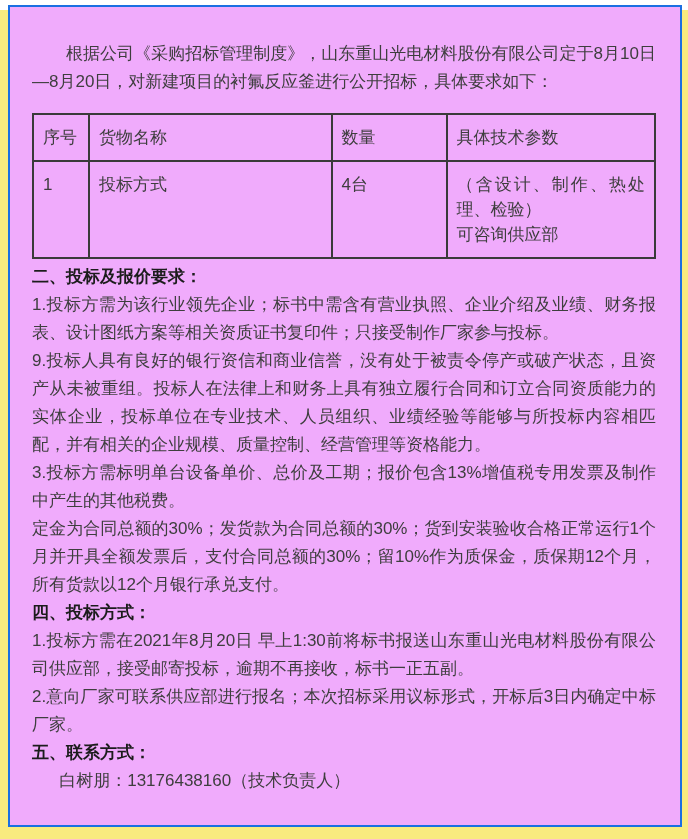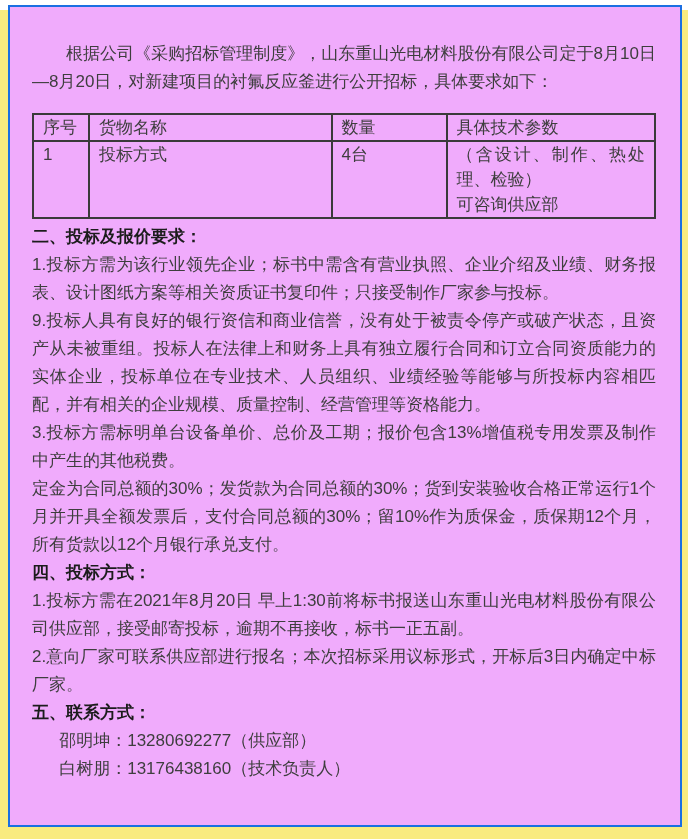--- a/index.html
+++ b/index.html
@@ -34,21 +34,21 @@
     color: #1c1c1c;
   }
   table.tender {
     width: 100%;
     border-collapse: collapse;
     margin: 2px 0 4px 0;
     table-layout: fixed;
   }
   table.tender th, table.tender td {
     border: 2px solid #3a3a3a;
-    padding: 0 9px;
+    padding: 10px 9px;
     font-weight: normal;
     text-align: left;
     vertical-align: top;
     line-height: 25px;
     color: #3e3e3e;
     font-size: 17px;
   }
   .col-num   { width: 9%; }
   .col-name  { width: 39%; }
   .col-qty   { width: 18.5%; }
@@ -96,16 +96,15 @@
   <div class="para">9.投标人具有良好的银行资信和商业信誉，没有处于被责令停产或破产状态，且资产从未被重组。投标人在法律上和财务上具有独立履行合同和订立合同资质能力的实体企业，投标单位在专业技术、人员组织、业绩经验等能够与所投标内容相匹配，并有相关的企业规模、质量控制、经营管理等资格能力。</div>
   <div class="para">3.投标方需标明单台设备单价、总价及工期；报价包含13%增值税专用发票及制作中产生的其他税费。</div>
 
   <div class="para">定金为合同总额的30%；发货款为合同总额的30%；货到安装验收合格正常运行1个月并开具全额发票后，支付合同总额的30%；留10%作为质保金，质保期12个月，所有货款以12个月银行承兑支付。</div>
 
   <div class="sec-title">四、投标方式：</div>
   <div class="para">1.投标方需在2021年8月20日 早上1:30前将标书报送山东重山光电材料股份有限公司供应部，接受邮寄投标，逾期不再接收，标书一正五副。</div>
   <div class="para">2.意向厂家可联系供应部进行报名；本次招标采用议标形式，开标后3日内确定中标厂家。</div>
 
   <div class="sec-title">五、联系方式：</div>
-  <div class="contact-line">邵明坤：13280692277（供应部）</div>
   <div class="contact-line">白树朋：13176438160（技术负责人）</div>
 
 </div>
 
 </body></html>

